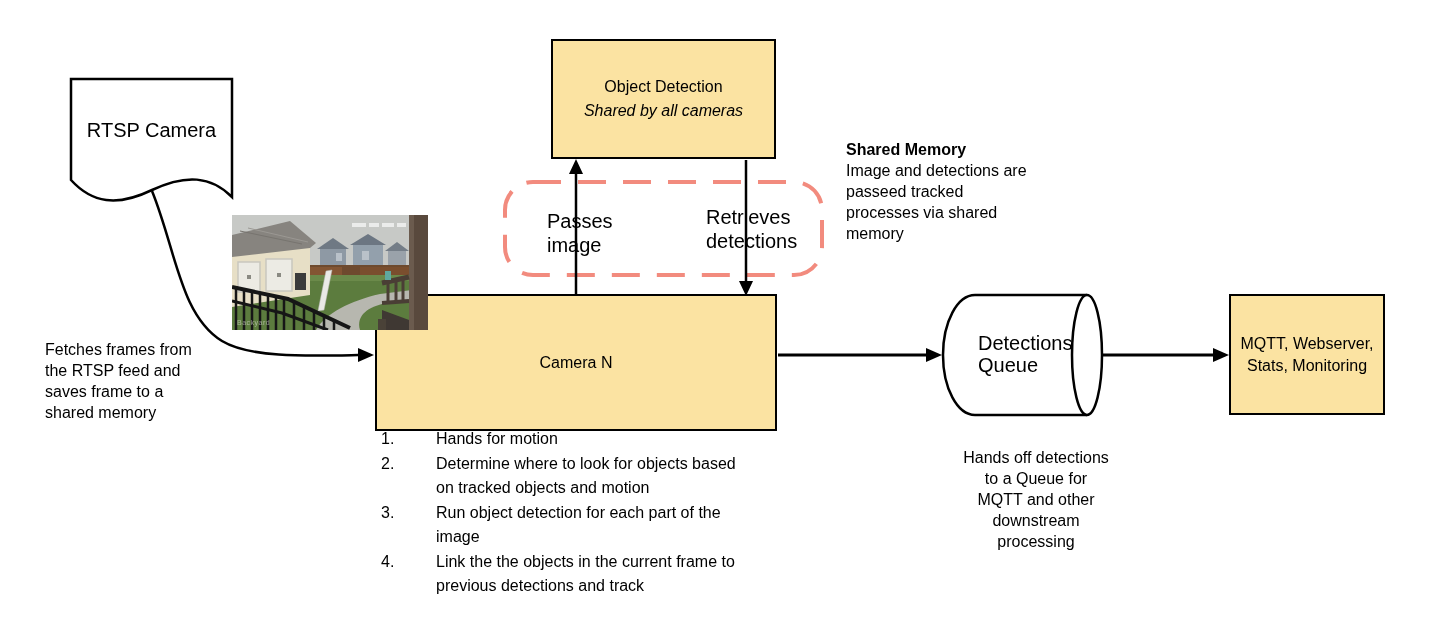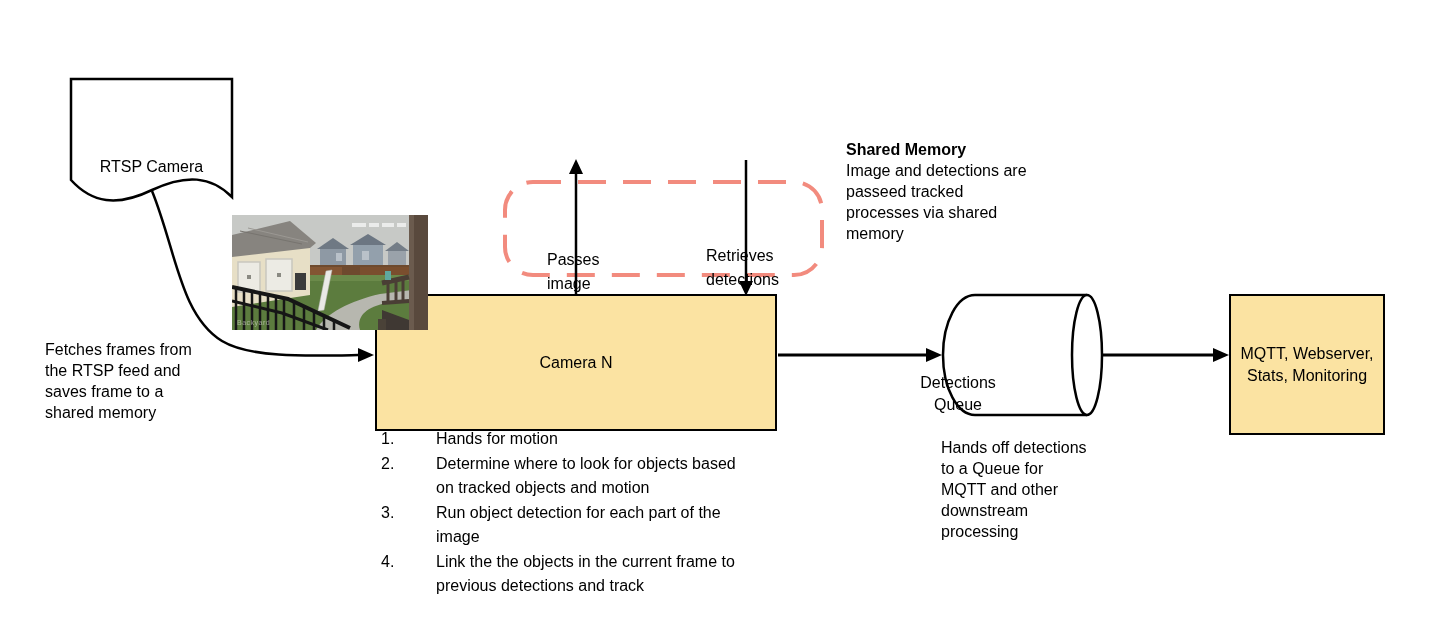--- a/index.html
+++ b/index.html
@@ -23,31 +23,31 @@
     display: flex;
     align-items: center;
     justify-content: center;
     text-align: center;
     font-size: 16px;
     line-height: 24px;
   }
   .obj-detect { left: 551px; top: 39px; width: 225px; height: 120px; flex-direction: column; }
   .obj-detect .subtitle { font-style: italic; }
   .camera-n { left: 375px; top: 294px; width: 402px; height: 137px; }
-  .mqtt { left: 1229px; top: 294px; width: 156px; height: 141px; line-height: 21.5px; padding: 0 3px; }
-  .label { position: absolute; font-size: 16px; margin-top: 39px; }
+  .mqtt { left: 1229px; top: 294px; width: 156px; height: 121px; line-height: 21.5px; padding: 0 3px; }
+  .label { position: absolute; font-size: 20px; }
   .rtsp-label { left: 71px; top: 119px; width: 161px; text-align: center; }
   .passes-label { left: 547px; top: 209px; width: 72px; line-height: 24px; }
   .retrieves-label { left: 706px; top: 205px; width: 100px; line-height: 24px; }
-  .queue-label { left: 899px; top: 333px; width: 118px; text-align: center; line-height: 21.5px; }
+  .queue-label { left: 978px; top: 333px; width: 118px; text-align: left; line-height: 21.5px; }
   .note { position: absolute; font-size: 16px; line-height: 21px; }
   .note-shared { left: 846px; top: 139px; width: 230px; }
   .note-shared .note-title { font-weight: bold; }
   .note-fetches { left: 45px; top: 339px; width: 190px; }
-  .note-handsoff { left: 941px; top: 437px; width: 190px; }
+  .note-handsoff { left: 941px; top: 447px; width: 190px; text-align: center; }
   .steps { position: absolute; left: 381px; top: 427px; font-size: 16px; line-height: 24.5px; }
   .step-row { display: grid; grid-template-columns: 55px 300px; }
   .snapshot {
     position: absolute; left: 232px; top: 215px; width: 196px; height: 115px;
     overflow: hidden;
   }
   .snapshot svg { display: block; }
   .snap-label {
     position: absolute; left: 5px; bottom: 4px;
     font-size: 7px; color: #e8e8e2; opacity: 0.55; letter-spacing: 0.5px;
@@ -86,20 +86,24 @@
 
   <div class="label rtsp-label">RTSP Camera</div>
 
   <div class="note note-fetches">
     <div>Fetches frames from</div>
     <div>the RTSP feed and</div>
     <div>saves frame to a</div>
     <div>shared memory</div>
   </div>
 
+  <div class="box obj-detect">
+    <div class="title">Object Detection</div>
+    <div class="subtitle">Shared by all cameras</div>
+  </div>
 
   <div class="label passes-label">Passes image</div>
   <div class="label retrieves-label">Retrieves detections</div>
 
   <div class="note note-shared">
     <div class="note-title">Shared Memory</div>
     <div>Image and detections are</div>
     <div>passeed tracked</div>
     <div>processes via shared</div>
     <div>memory</div>

